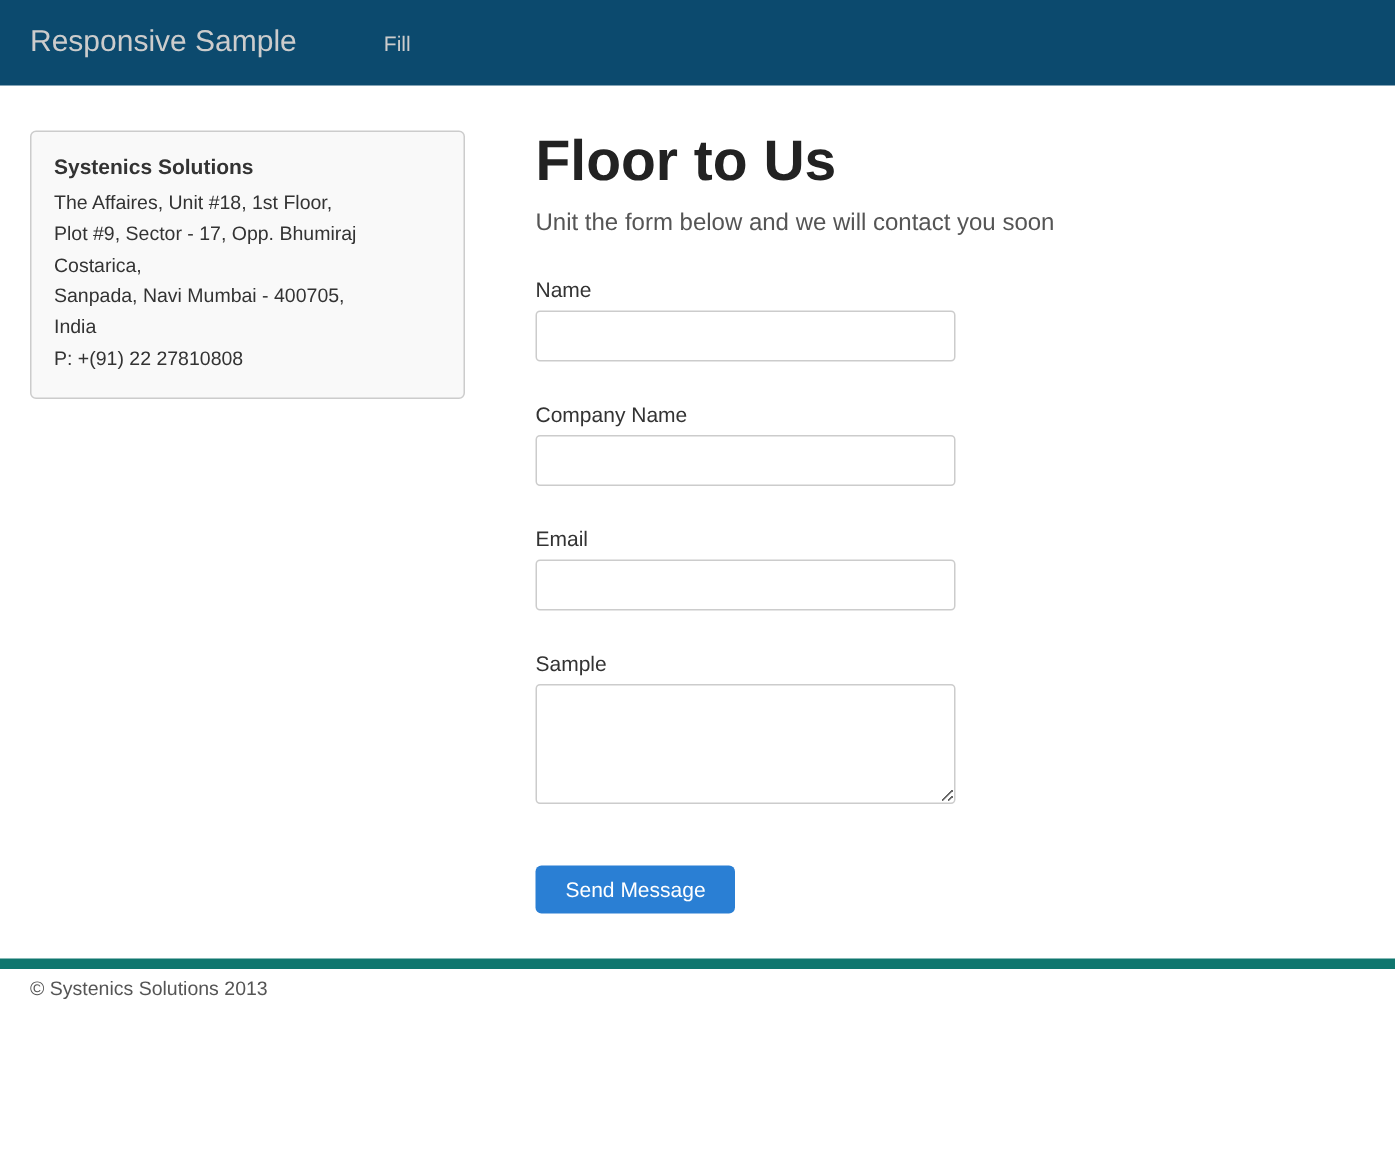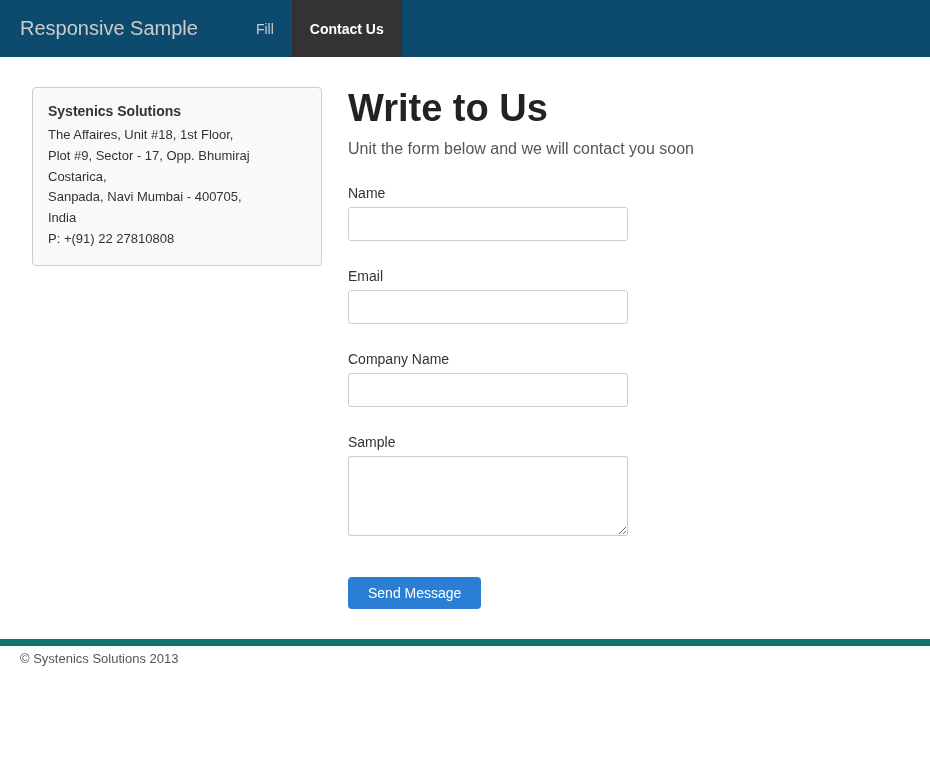--- a/index.html
+++ b/index.html
@@ -52,22 +52,22 @@
 
     .nav-link.active {
       background-color: #333;
       color: #fff;
       font-weight: bold;
     }
 
     
     .main-content {
       display: flex;
-      padding: 30px 32px;
-      gap: 26px;
+      padding: 30px 20px;
+      gap: 47px;
     }
 
     
     .sidebar {
       width: 290px;
       min-width: 290px;
       border: 1px solid #ccc;
       border-radius: 4px;
       padding: 15px;
       background: #f9f9f9;
@@ -156,56 +156,55 @@
       font-size: 13px;
     }
   </style>
 </head>
 <body>
 
 <nav class="navbar">
   <a class="navbar-brand" href="#">Responsive Sample</a>
   <div class="nav-links">
     <a class="nav-link" href="#">Fill</a>
-    <a class="nav-link active" href="#">Contact Us</a>
   </div>
 </nav>
 
 <div class="main-content">
 
   <aside class="sidebar">
     <div class="sidebar-company-name">Systenics Solutions</div>
     <div class="sidebar-address">
       <span>The Affaires, Unit #18, 1st Floor,</span><br>
       <span>Plot #9, Sector - 17, Opp. Bhumiraj</span><br>
       <span>Costarica,</span><br>
       <span>Sanpada, Navi Mumbai - 400705,</span><br>
       <span>India</span><br>
       <span>P: +(91) 22 27810808</span>
     </div>
   </aside>
 
   <section class="form-section">
-    <h1 class="form-title">Write to Us</h1>
+    <h1 class="form-title">Floor to Us</h1>
     <p class="form-subtitle">Unit the form below and we will contact you soon</p>
 
     <form>
       <div class="form-group">
         <label class="form-label">Name</label>
         <input type="text" class="form-input" style="">
       </div>
 
       <div class="form-group">
+        <label class="form-label">Company Name</label>
+        <input type="text" class="form-input" style="">
+      </div>
+
+      <div class="form-group">
         <label class="form-label">Email</label>
         <input type="email" class="form-input" style="">
-      </div>
-
-      <div class="form-group">
-        <label class="form-label">Company Name</label>
-        <input type="text" class="form-input" style="">
       </div>
 
       <div class="form-group">
         <label class="form-label">Sample</label>
         <textarea class="form-textarea" style=""></textarea>
       </div>
 
       <button type="submit" class="send-btn">Send Message</button>
     </form>
   </section>

